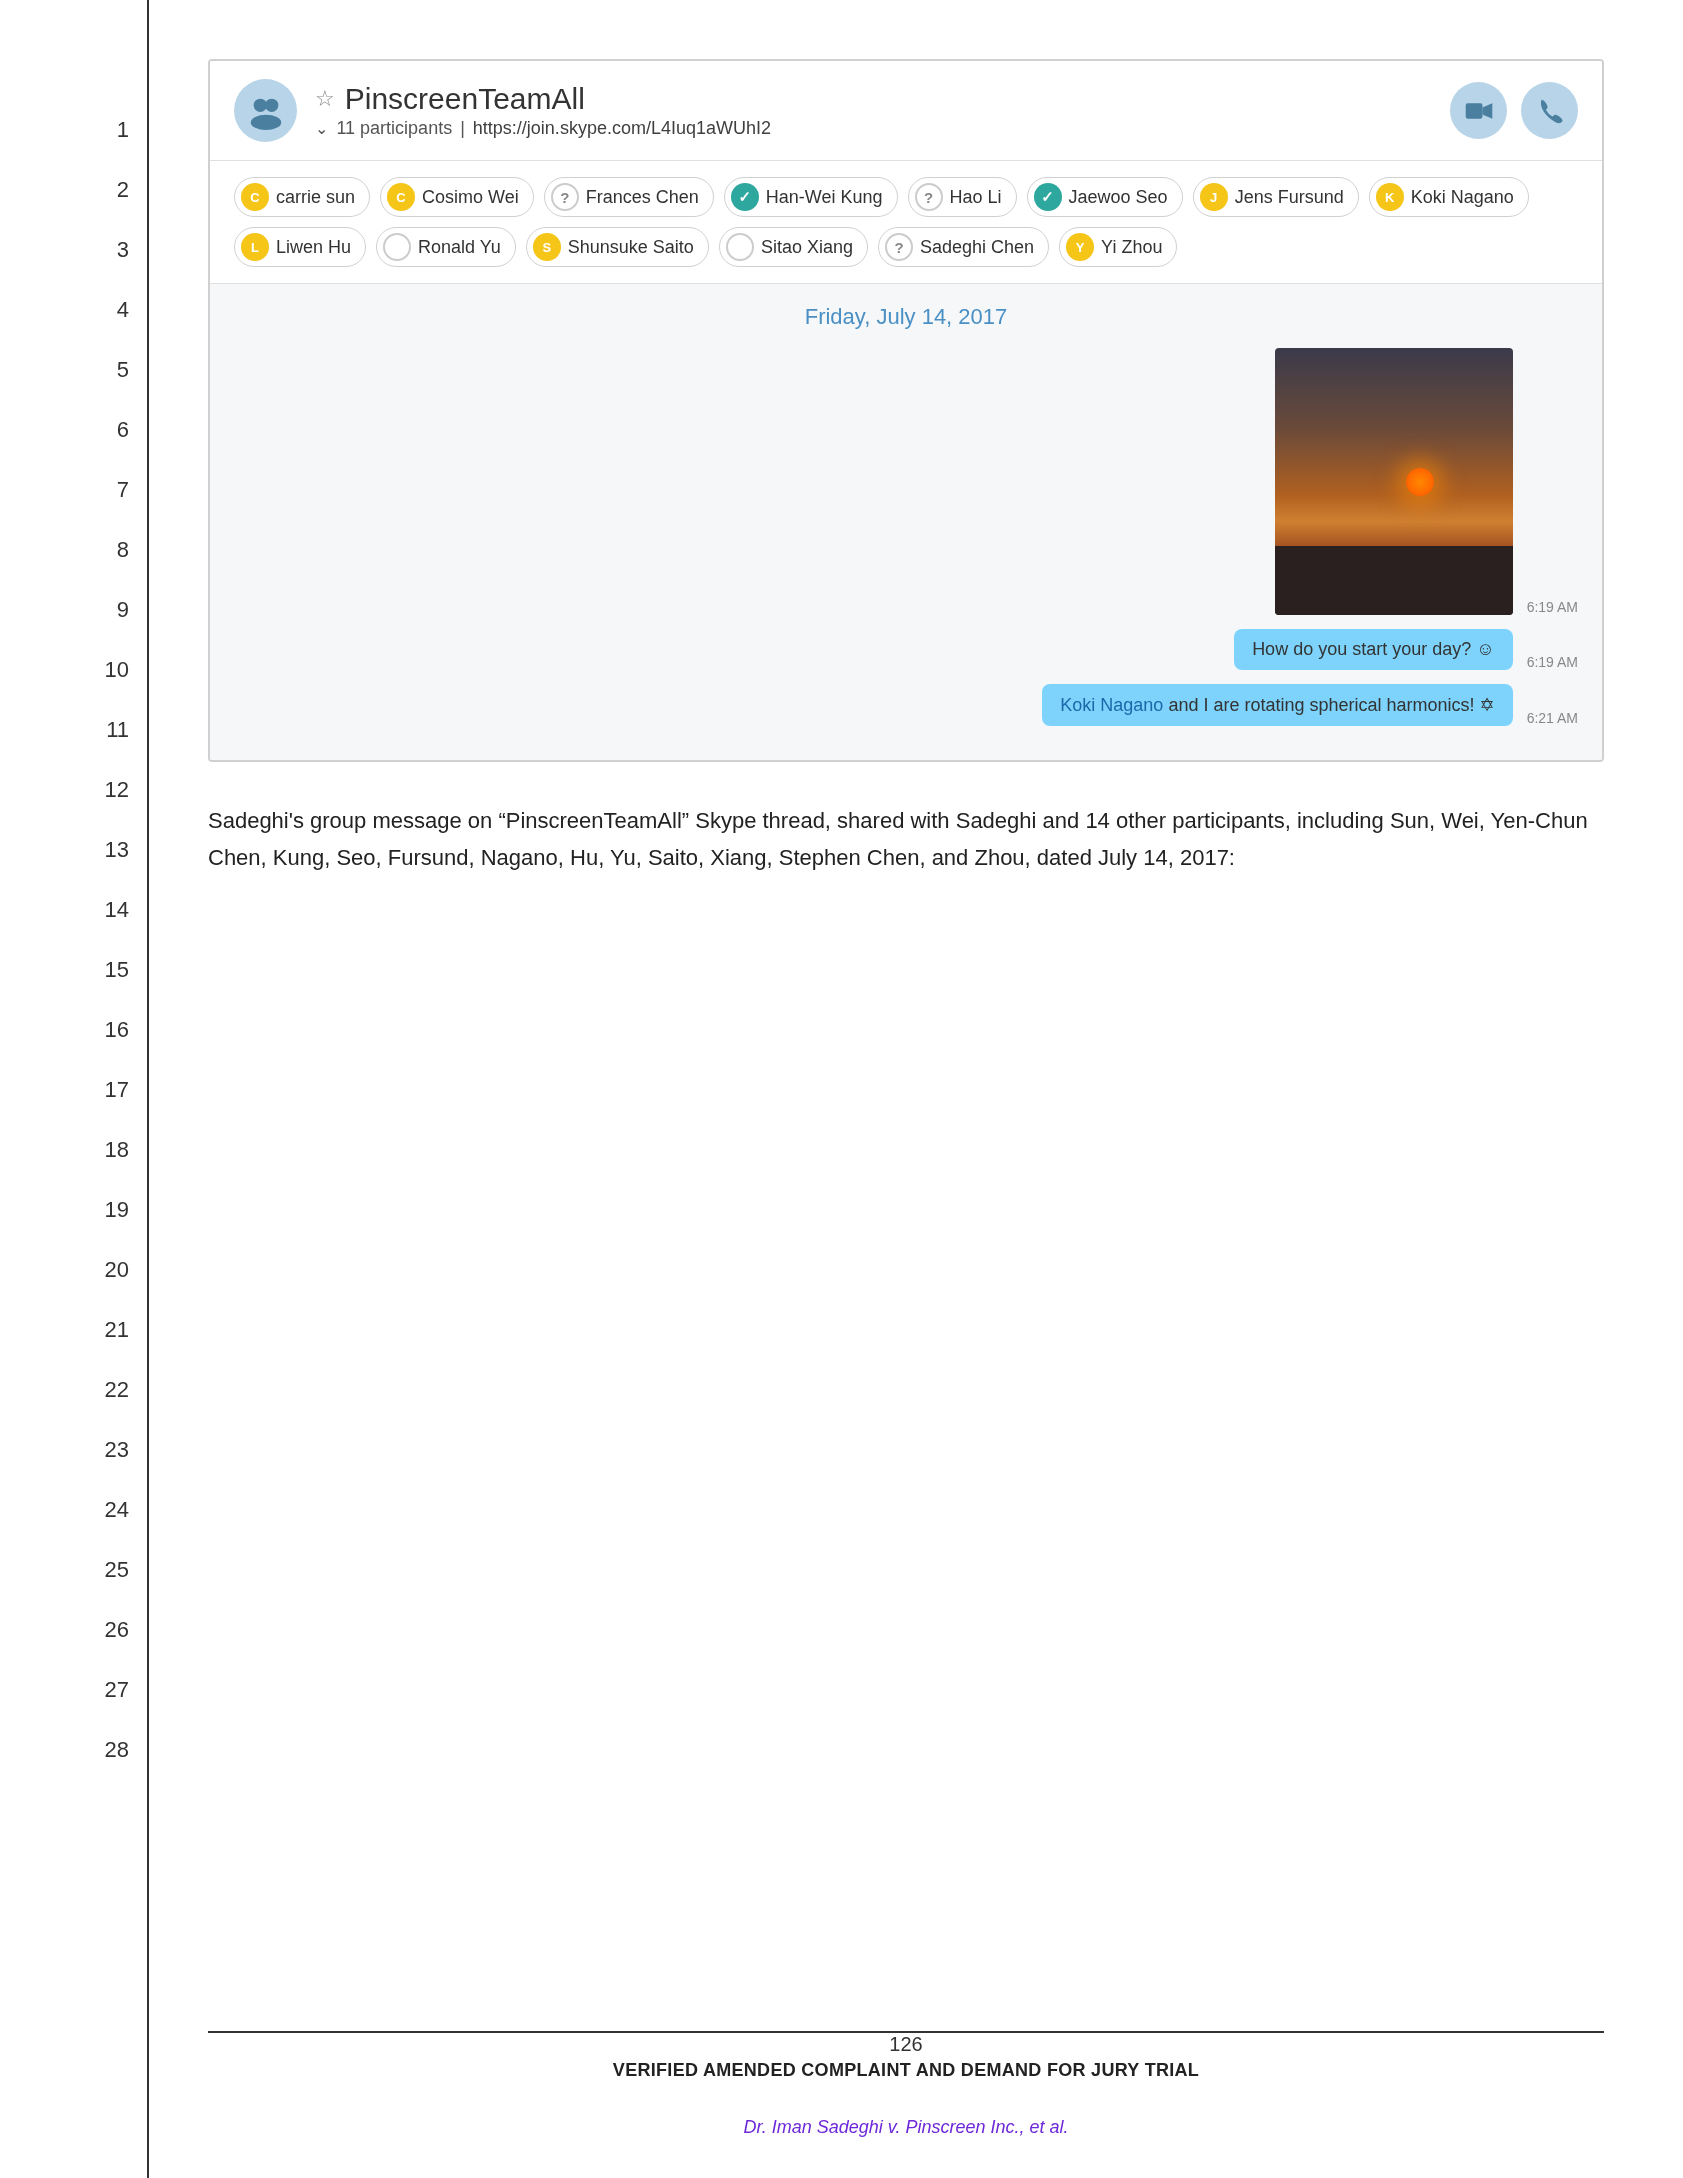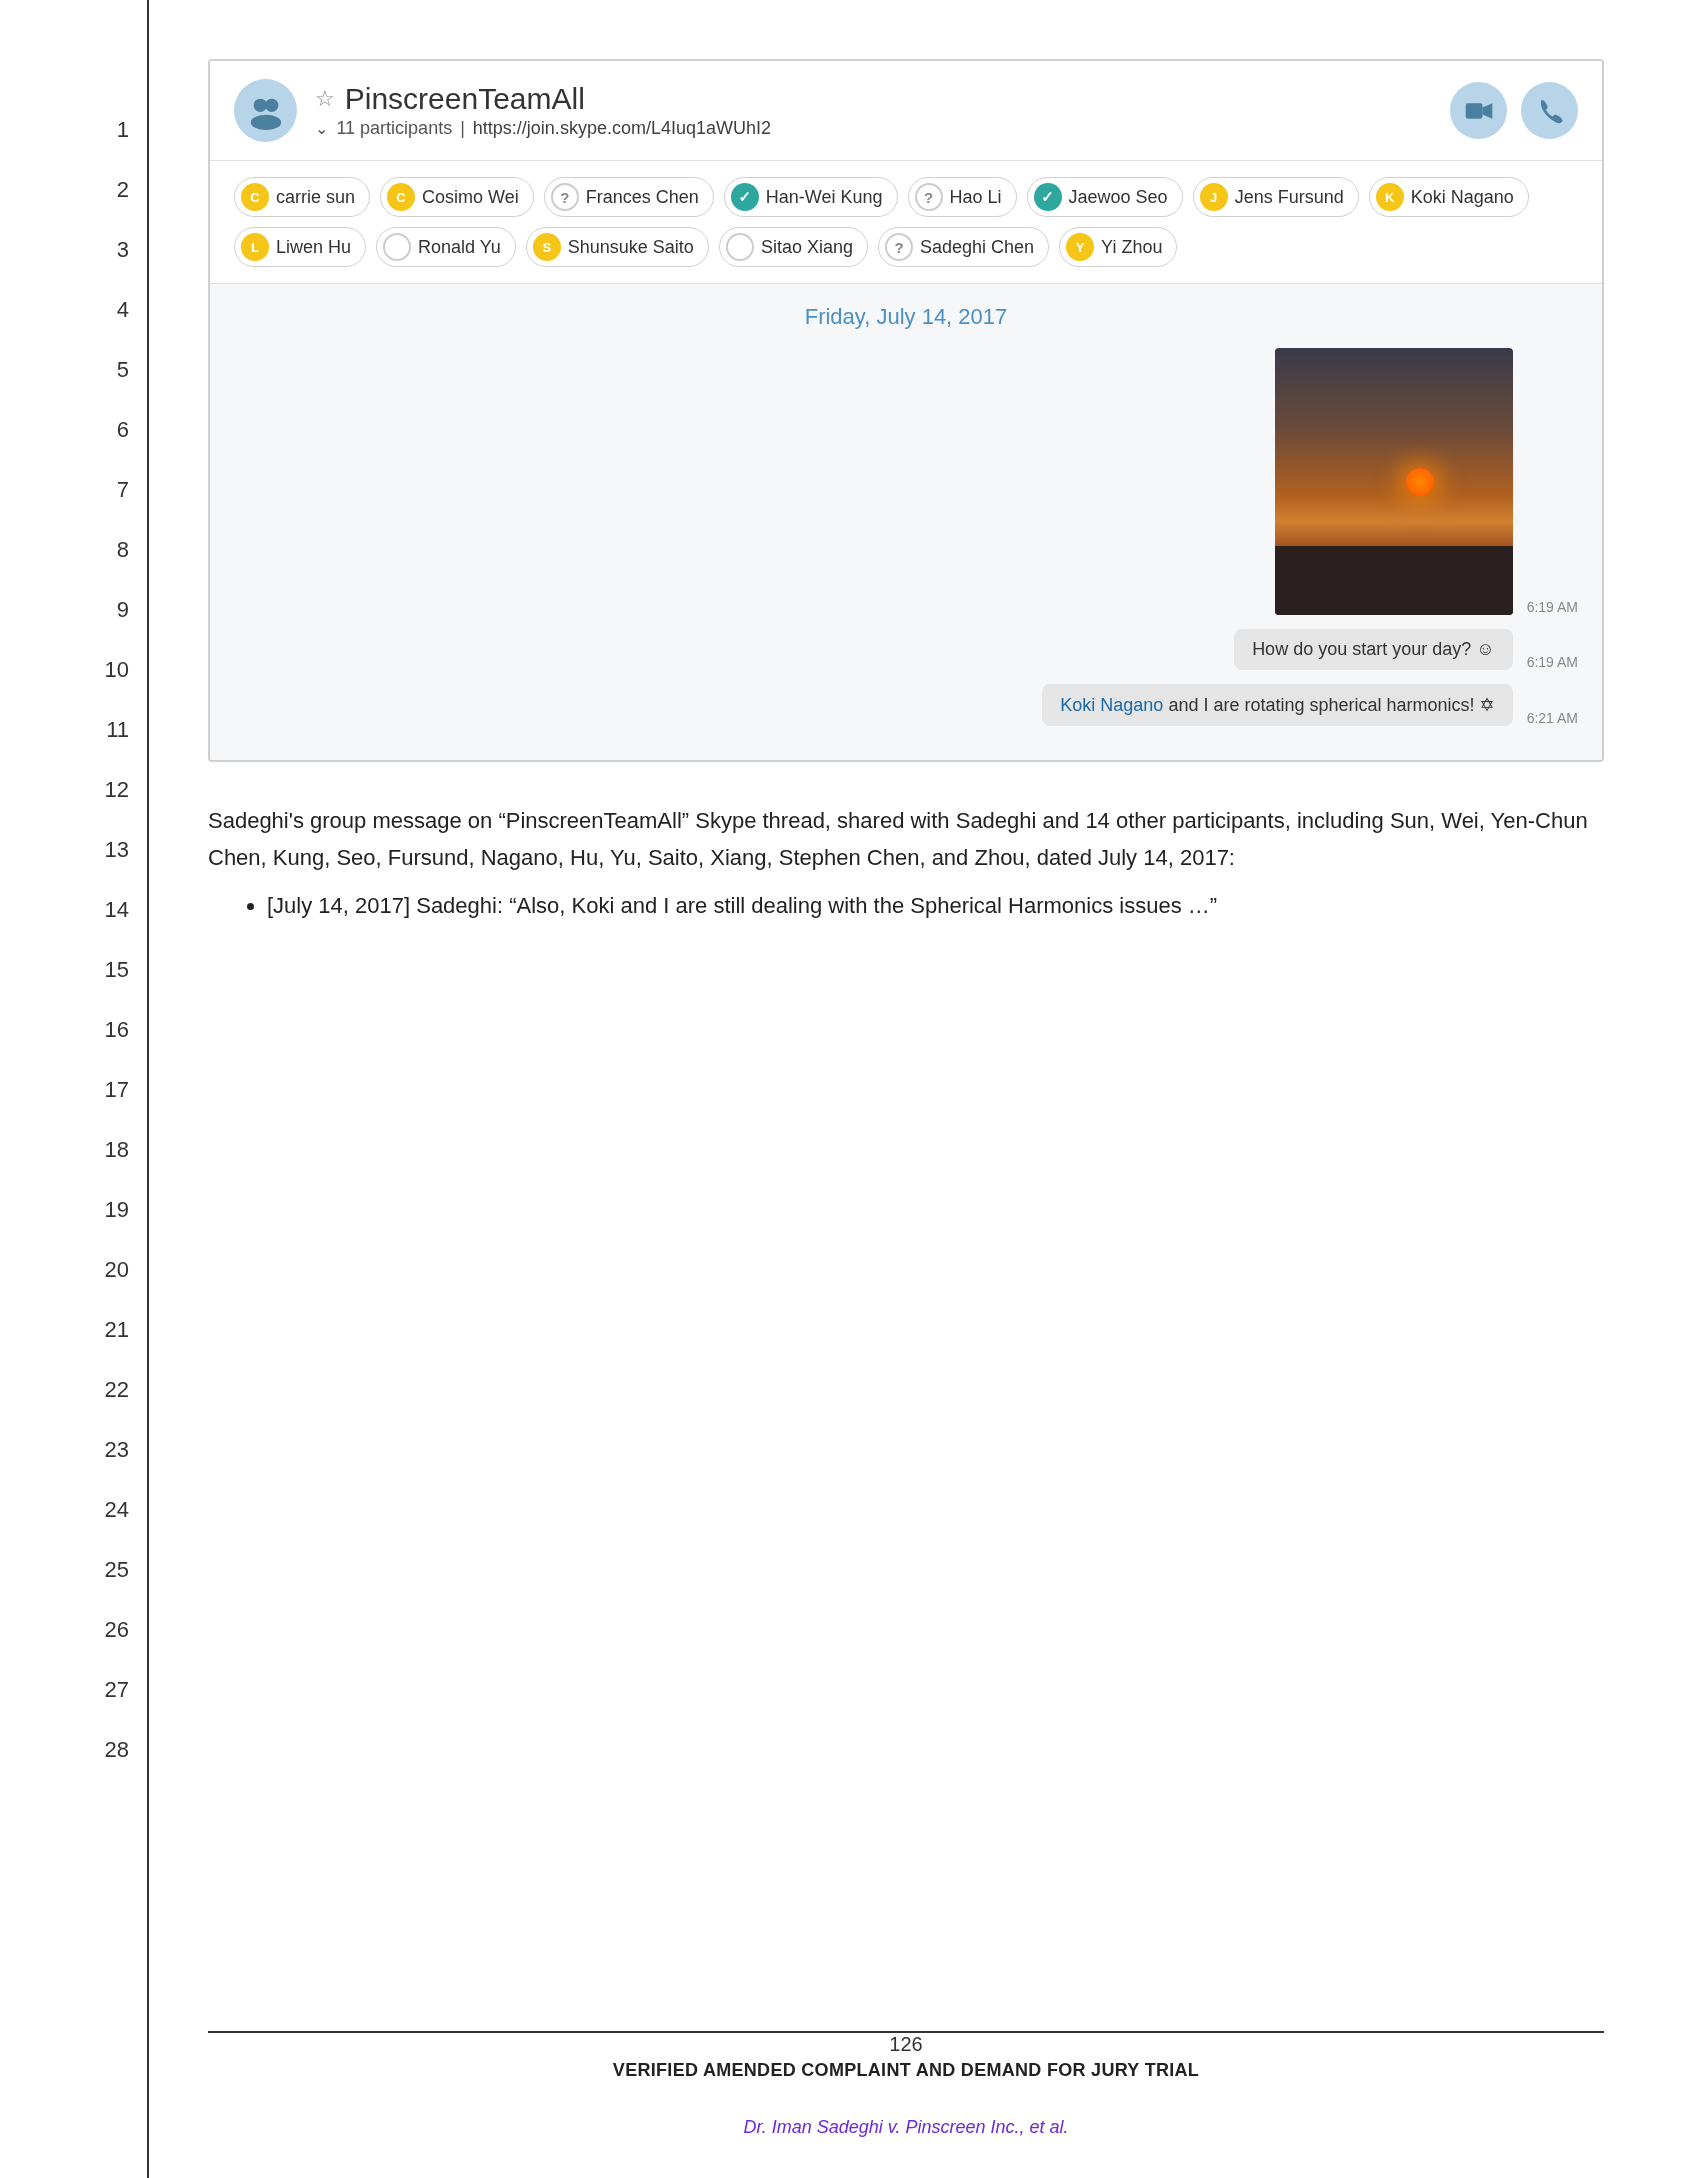--- a/index.html
+++ b/index.html
@@ -170,21 +170,21 @@
     }
     .message-row {
       display: flex;
       align-items: flex-start;
       margin-bottom: 14px;
     }
     .message-row.right {
       justify-content: flex-end;
     }
     .message-bubble {
-      background: #e5e5e5;
+      background: #7dd3fc;
       border-radius: 8px;
       padding: 10px 18px;
       font-size: 18px;
       color: #333;
       max-width: 70%;
     }
     .message-time {
       font-size: 14px;
       color: #888;
       margin-left: 14px;
@@ -433,23 +433,20 @@
           <span class="mention-name">Koki Nagano</span>
           <span> and I are rotating spherical harmonics! ✡</span>
         </div>
         <span class="message-time">6:21 AM</span>
       </div>
     </div>
   </div>
 
   <div class="doc-body">
     <p>Sadeghi's group message on “PinscreenTeamAll” Skype thread, shared with Sadeghi and 14 other participants, including Sun, Wei, Yen-Chun Chen, Kung, Seo, Fursund, Nagano, Hu, Yu, Saito, Xiang, Stephen Chen, and Zhou, dated July 14, 2017:</p>
-    <ul class="bullet-list">
-      <li class="bullet-item">[July 14, 2017] Sadeghi: “Also, Koki and I are still dealing with the Spherical Harmonics issues …”</li>
-    </ul>
   </div>
 
   <div class="spacer"></div>
 
   <div class="page-footer">
     <div class="footer-page-num">126</div>
     <div class="footer-title">VERIFIED AMENDED COMPLAINT AND DEMAND FOR JURY TRIAL</div>
     <div class="footer-subtitle">Dr. Iman Sadeghi v. Pinscreen Inc., et al.</div>
   </div>
 

